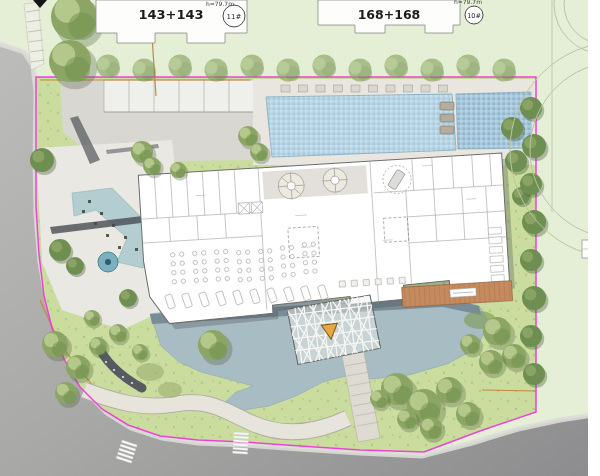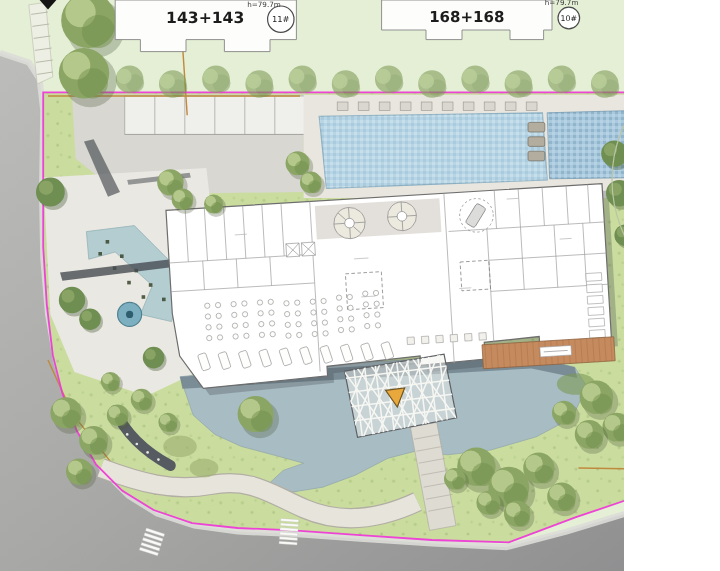--- a/index.html
+++ b/index.html
@@ -1,17 +1,17 @@
 <!DOCTYPE html>
 <html style="--c-boundary: #ee3bd7; --c-pool: #b7d5e5; --c-pool2: #a9cade; --c-pond: #a8bcc3; --c-lawn: #cadd9f; --c-lawnpale: #e4efd6; --c-road: #a8a8a6; --c-building: #ffffff; --c-deck: #c58a5e; --c-accent: #e9a83b; --c-tree: #8ba564; --c-waterf: #b4cdd1;"><head>
 <meta charset="utf-8">
 <style>
   html,body{margin:0;padding:0;background:#fff;}
-  .stage{position:relative;width:520px;height:476px;overflow:hidden;
-         font-family:"DejaVu Sans",sans-serif;background:#0369a1;}
+  .stage{position:relative;width:588px;height:476px;overflow:hidden;
+         font-family:"DejaVu Sans",sans-serif;background:#a21caf;}
   .stage svg{position:absolute;left:0;top:0;}
   text{font-family:"DejaVu Sans",sans-serif;}
   .lbl{font-size:13px;font-weight:700;fill:#1c1c1c;}
   .lbl2{font-size:12.5px;font-weight:700;fill:#1c1c1c;}
   .badge-txt{font-size:7px;fill:#222;}
   .badge-txt2{font-size:6.5px;fill:#222;}
   .note{font-size:6px;fill:#3a3a3a;}
 </style>
 </head>
 <body>

